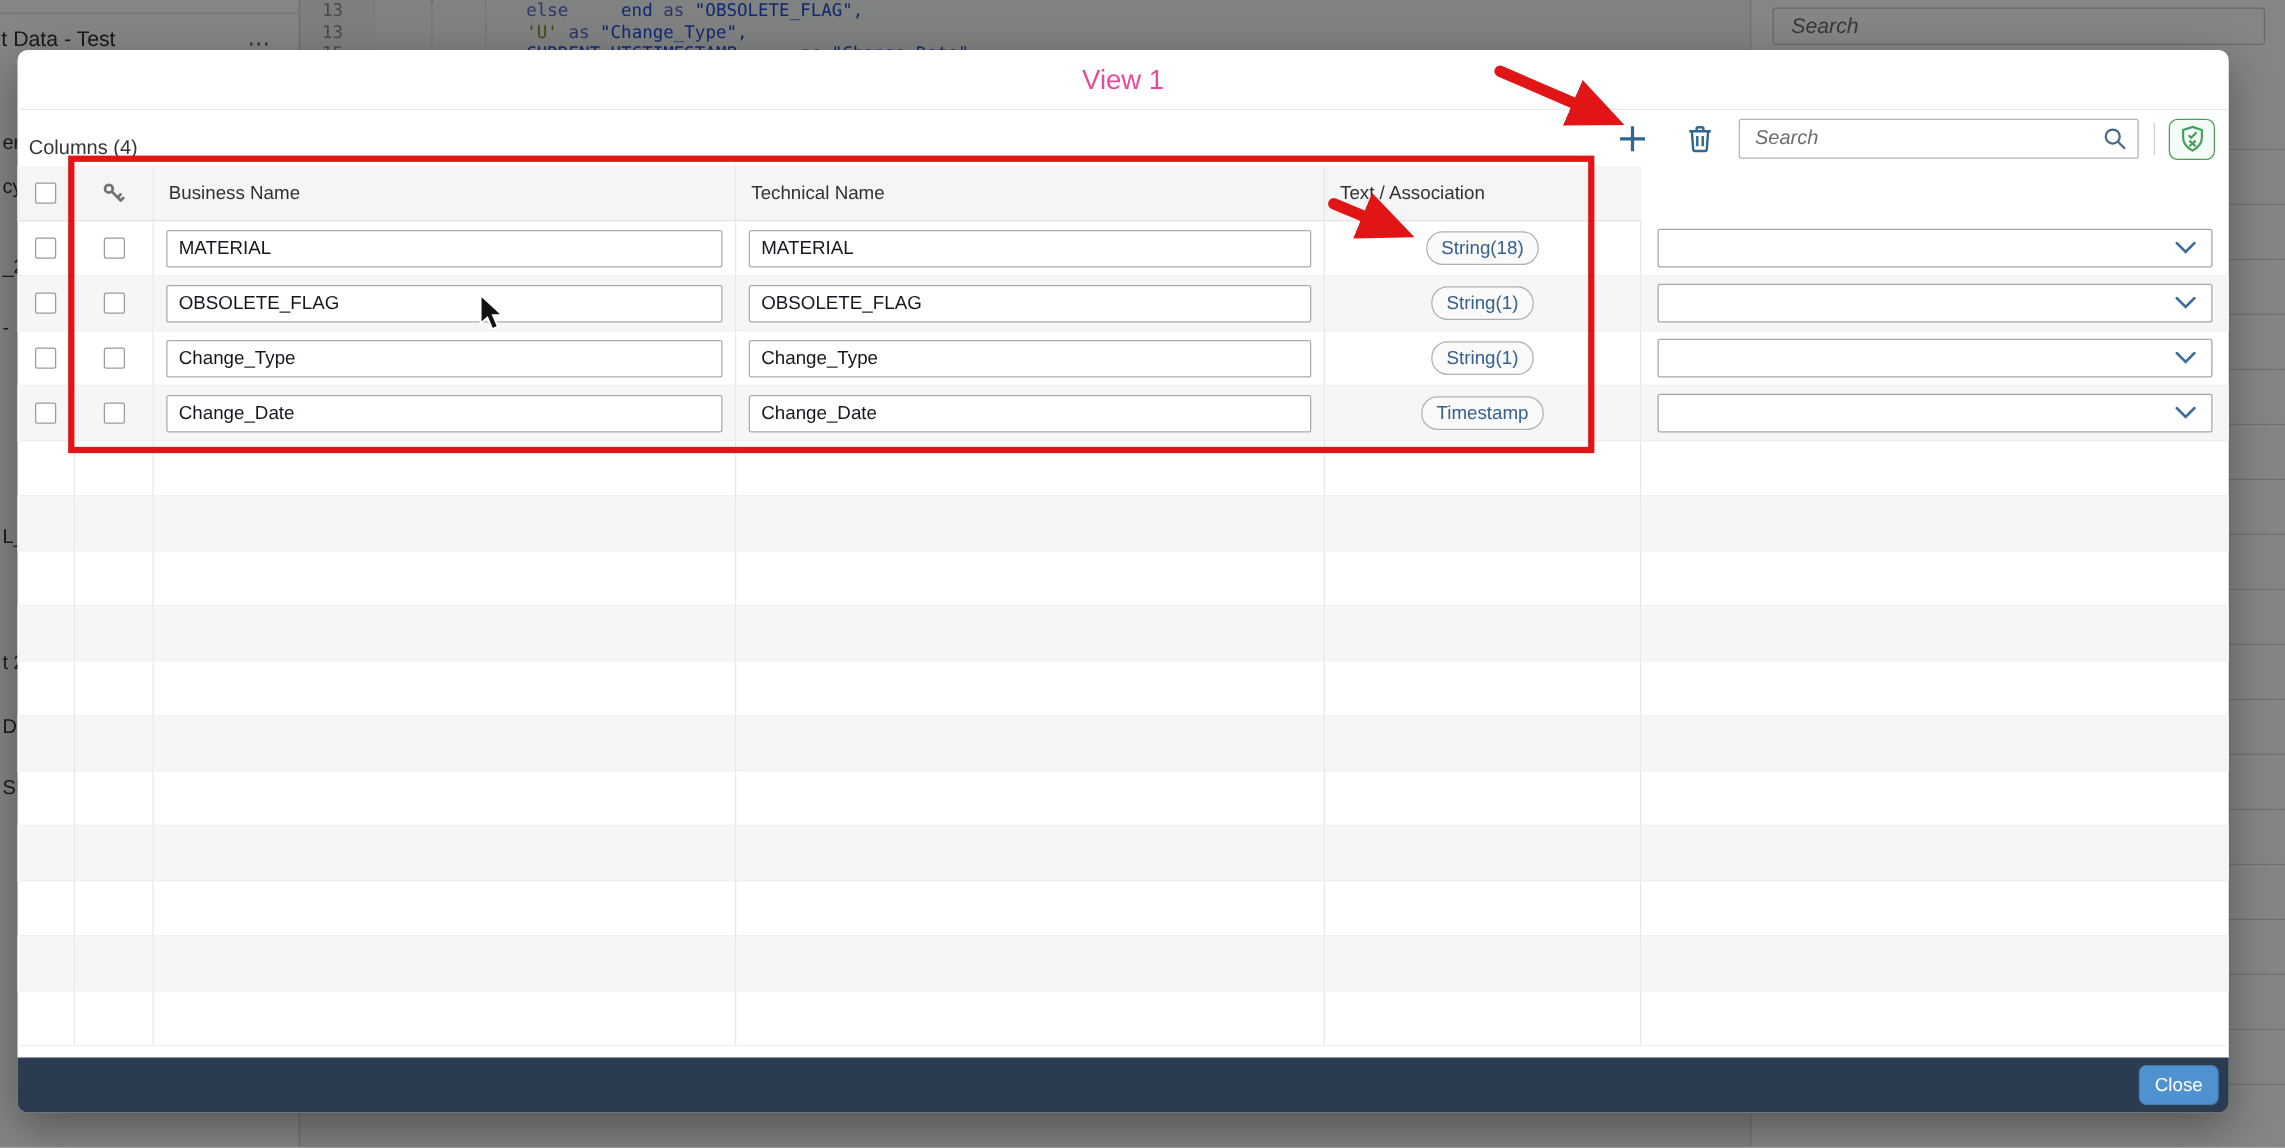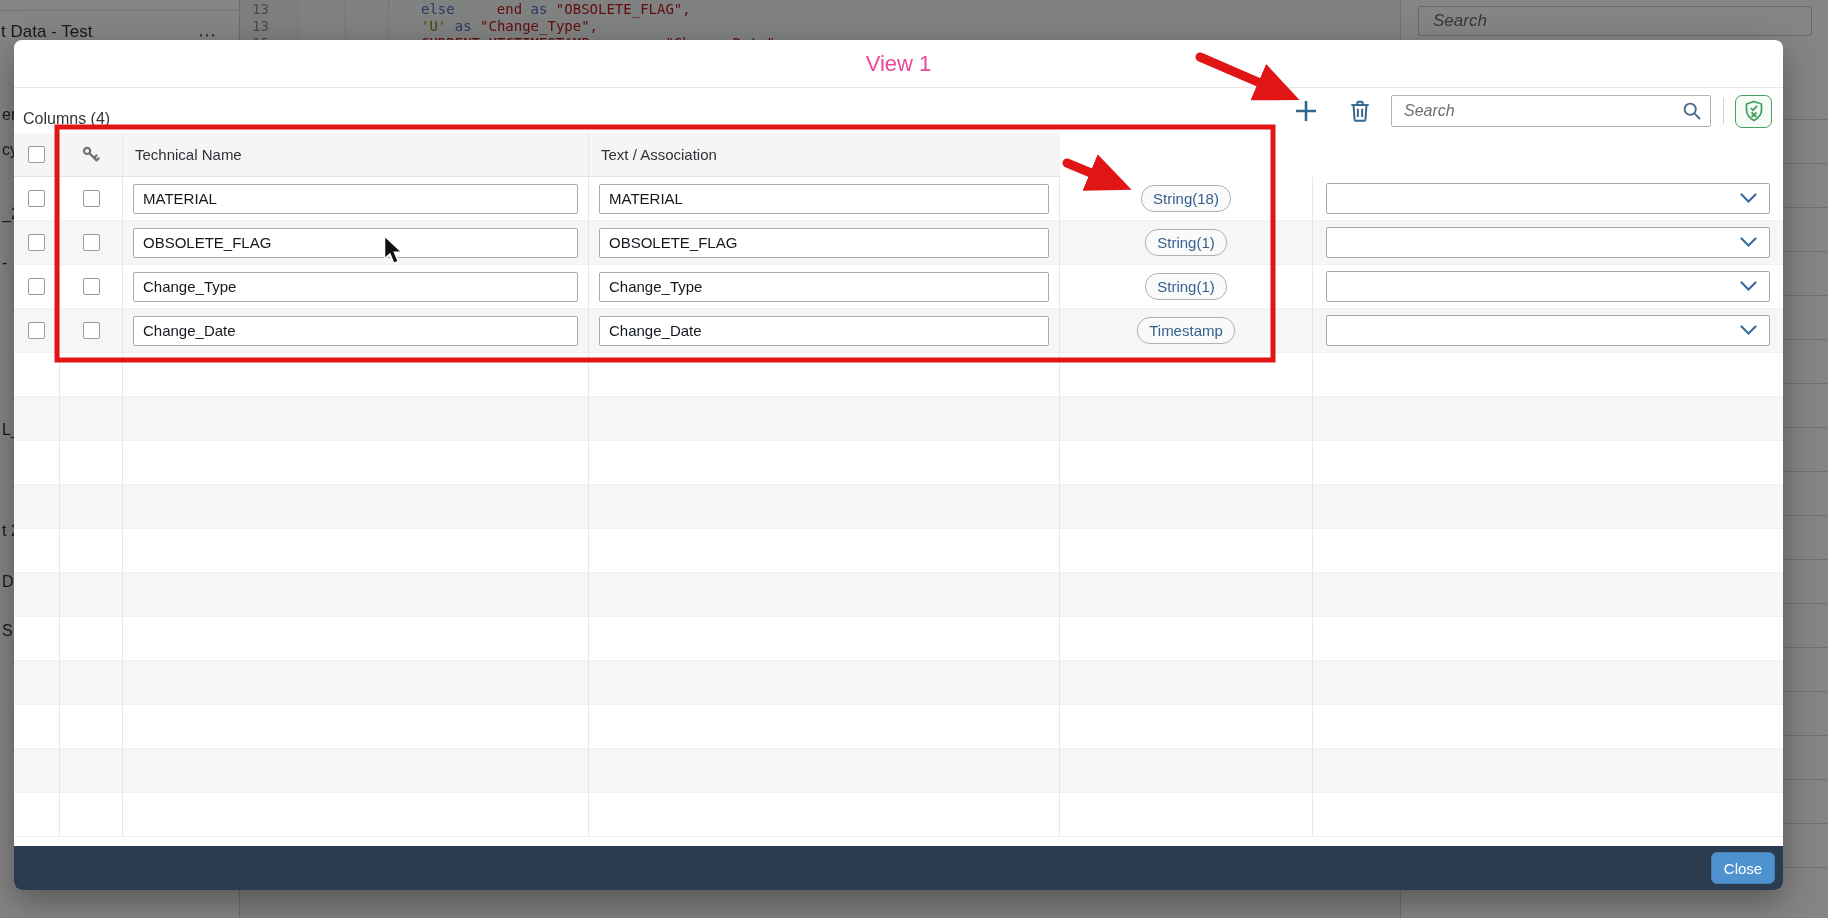--- a/index.html
+++ b/index.html
@@ -12,25 +12,25 @@
   .bg-nav { position:absolute; left:0; top:0; width:240px; height:918px; background:#ffffff; border-right:1px solid #cfcfcf; }
   .bg-nav-topline { position:absolute; left:0; top:10px; width:240px; border-top:1px solid #dedede; }
   .bg-nav-item { position:absolute; left:-32px; top:22px; font-size:17px; color:#2e3338; white-space:nowrap; }
   .bg-nav-dots { position:absolute; left:198px; top:24px; font-size:18px; color:#5a5a5a; letter-spacing:2px; }
   .bg-frag { position:absolute; left:2px; font-size:16px; color:#30343a; white-space:nowrap; }
 
   .bg-editor { position:absolute; left:240px; top:0; width:1160px; height:918px; background:#f6f7f8; }
   .bg-gutter { position:absolute; left:0; top:0; width:60px; height:60px; background:#f1f2f3; }
   .bg-guide { position:absolute; top:0; height:56px; border-left:1px dotted #c9cccf; }
   .code-line { position:absolute; left:0; width:1100px; height:17px; font-family:"DejaVu Sans Mono", monospace; font-size:14px; white-space:pre; }
-  .code-num { position:absolute; left:12px; width:52px; text-align:left; color:#8b9096; }
+  .code-num { position:absolute; left:0; width:52px; text-align:center; color:#8b9096; }
   .code-txt { position:absolute; left:181px; color:#3a3f44; }
   .tok-kw { color:#5868c0; }
   .tok-str { color:#7d8f21; }
-  .tok-pl { color:#b91c1c; }
+  .tok-pl { color:#1d4ed8; }
 
   .bg-right { position:absolute; left:1400px; top:0; width:428px; height:918px; background:#ffffff; border-left:1px solid #d5d5d5; }
   .bg-search { position:absolute; left:17px; top:6px; width:394px; height:30px; background:#fff; border:1px solid #c6c6c6; border-radius:3px;
                font-style:italic; color:#6b6b6b; font-size:17px; line-height:28px; padding-left:14px; }
   .bg-row-line { position:absolute; left:0; width:428px; border-top:1px solid #d9d9d9; }
 
   
   #dim { position:absolute; inset:0; background:rgba(0,0,0,0.48); z-index:1; }
 
   
@@ -198,20 +198,23 @@
         </div>
         <div class="cell center">
           <svg width="20" height="20" viewBox="0 0 20 20">
               <g stroke="#6f7275" fill="none" stroke-width="2.2" stroke-linecap="round">
                 <circle cx="6.1" cy="5.9" r="3.1"></circle>
                 <path d="M8.5 8.3 L15.6 15.4 M13.1 12.9 L15.5 10.5 M15.6 15.4 L17.6 13.4"></path>
               </g>
             </svg>
         </div>
         <div class="cell pad-l">
+            <span class="h-label">Business Name</span>
+          </div>
+        <div class="cell pad-l">
             <span class="h-label">Technical Name</span>
           </div>
         <div class="cell pad-l">
             <span class="h-label">Text / Association</span>
           </div>
       </div>
       <div id="tbody">
   <div class="trow ">
     <div class="cell center">
               <span class="cb"></span>

